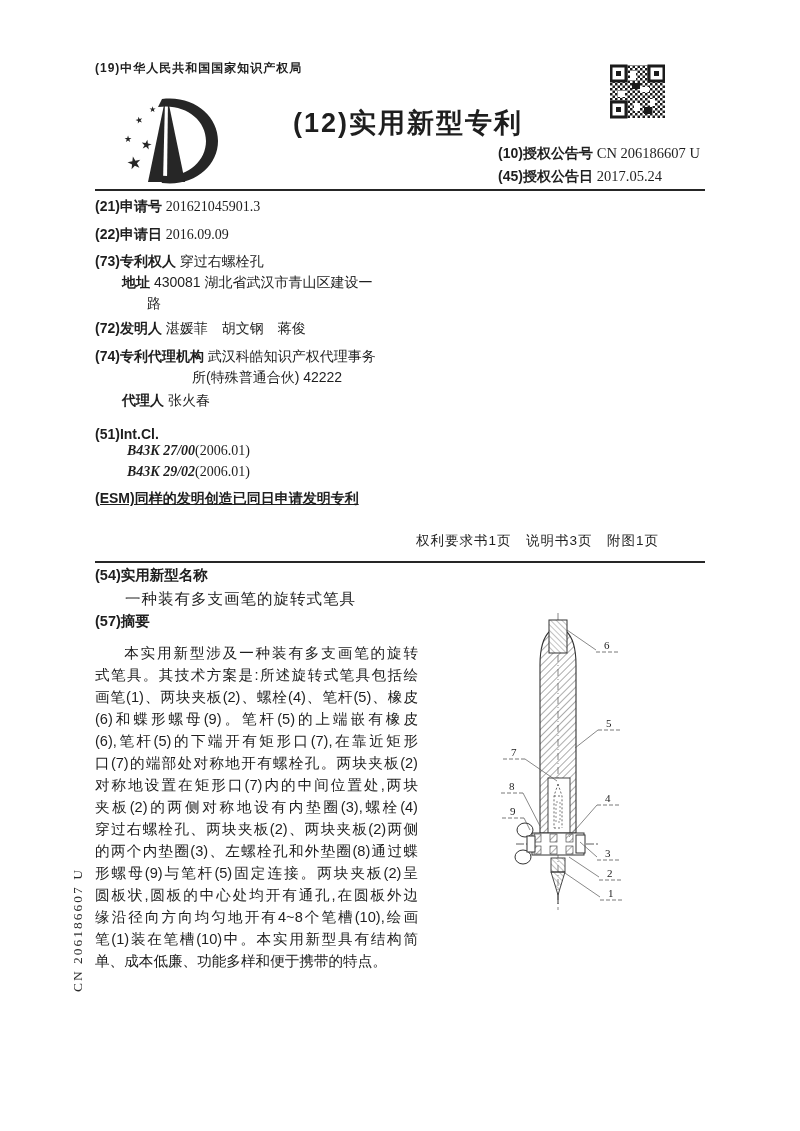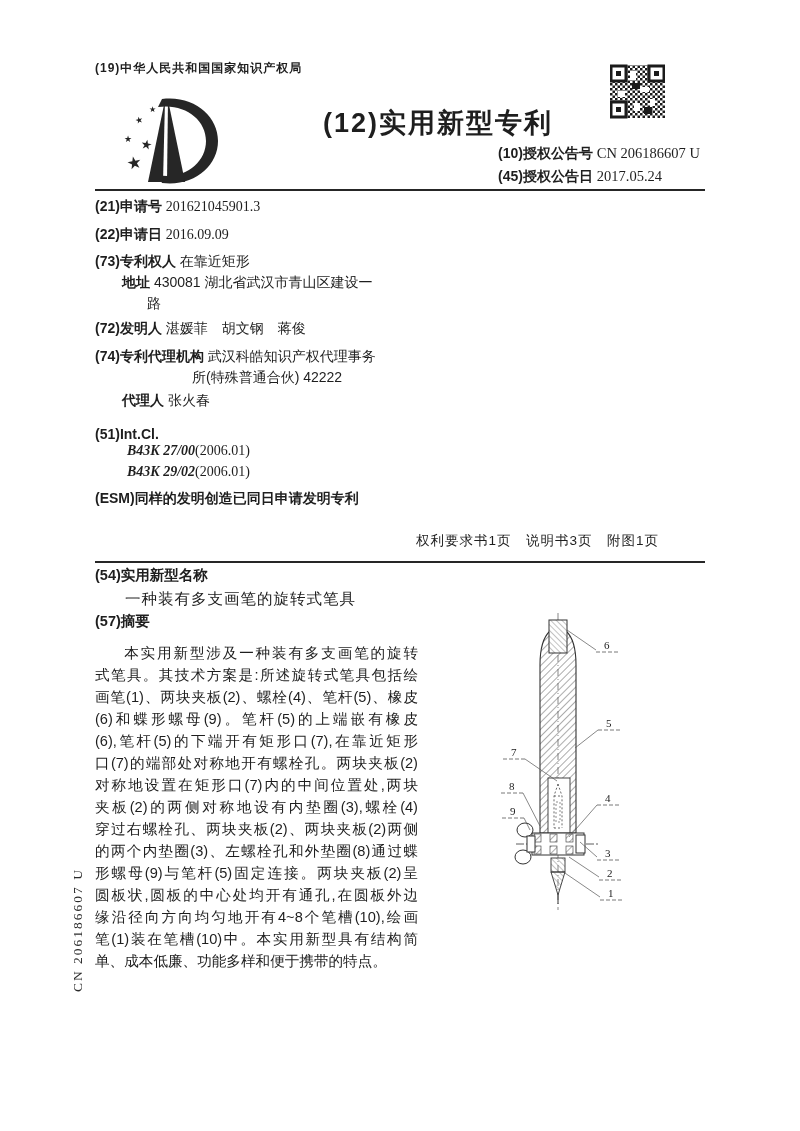--- a/index.html
+++ b/index.html
@@ -6,24 +6,24 @@
   .page{
     position:relative;
     width:800px;height:1131px;
     margin:0 auto;
     background:#ffffff;
     font-family:"Liberation Sans","DejaVu Sans",sans-serif;
     color:#1e1e1e;
     overflow:hidden;
   }
   .abs{position:absolute;}
-  .b{font-weight:bold;}
+  .b{font-weight:bold;text-decoration:underline;}
   .num{font-family:"Liberation Serif","DejaVu Serif",serif;}
   .office-line{left:95px;top:60px;font-size:12px;font-weight:bold;letter-spacing:1px;}
-  .doc-type{left:293px;top:105px;font-size:27px;font-weight:bold;letter-spacing:2px;margin-left:30px;}
+  .doc-type{left:293px;top:105px;font-size:27px;font-weight:bold;letter-spacing:2px;}
   .pub-row{left:498px;font-size:14px;white-space:nowrap;}
   .pub-row .lbl{font-weight:bold;}
   .pub-row .val{font-family:"Liberation Serif","DejaVu Serif",serif;font-size:14.5px;}
   .rule{background:#262626;height:2px;}
   .biblio-row{font-size:14px;white-space:nowrap;}
   .biblio-row .lbl{font-weight:bold;text-align:right;}
   .intcl{font-family:"Liberation Serif","DejaVu Serif",serif;font-size:14px;}
   .intcl .code{font-weight:bold;font-style:italic;}
   .pages-info{left:299px;top:532px;width:360px;text-align:right;font-size:13.5px;letter-spacing:1px;}
   .sec-label{font-size:14.5px;font-weight:bold;}
@@ -110,21 +110,21 @@
   <div class="abs biblio-row" style="left:95px;top:198px;">
     <span class="lbl">(21)申请号</span>
     <span class="num">201621045901.3</span>
   </div>
   <div class="abs biblio-row" style="left:95px;top:226px;">
     <span class="lbl">(22)申请日</span>
     <span class="num">2016.09.09</span>
   </div>
   <div class="abs biblio-row" style="left:95px;top:253px;">
     <span class="lbl">(73)专利权人</span>
-    <span>在靠近矩形</span>
+    <span>穿过右螺栓孔</span>
   </div>
   <div class="abs biblio-row" style="left:122px;top:274px;">
     <span class="lbl">地址</span>
     <span>430081 湖北省武汉市青山区建设一</span>
   </div>
   <div class="abs biblio-row" style="left:147px;top:295px;">
     <span>路</span>
   </div>
   <div class="abs biblio-row" style="left:95px;top:320px;">
     <span class="lbl">(72)发明人</span>

